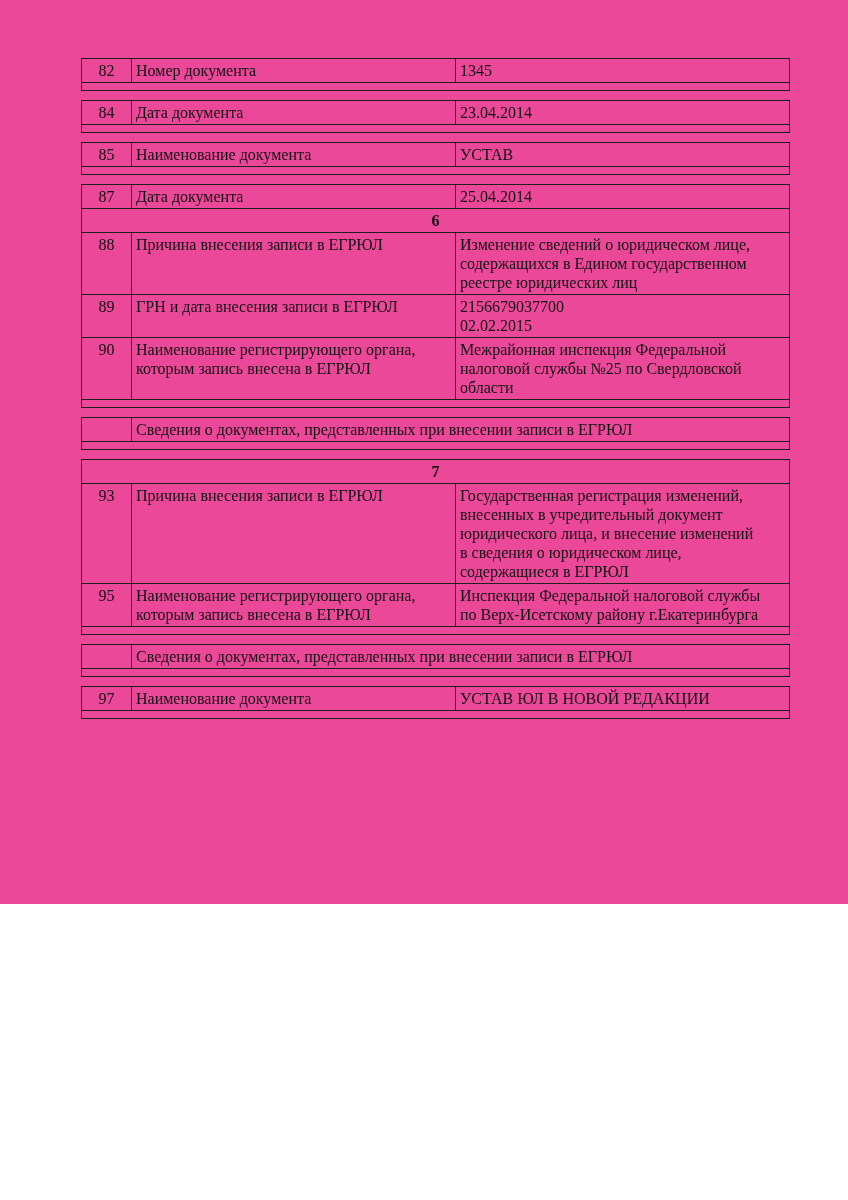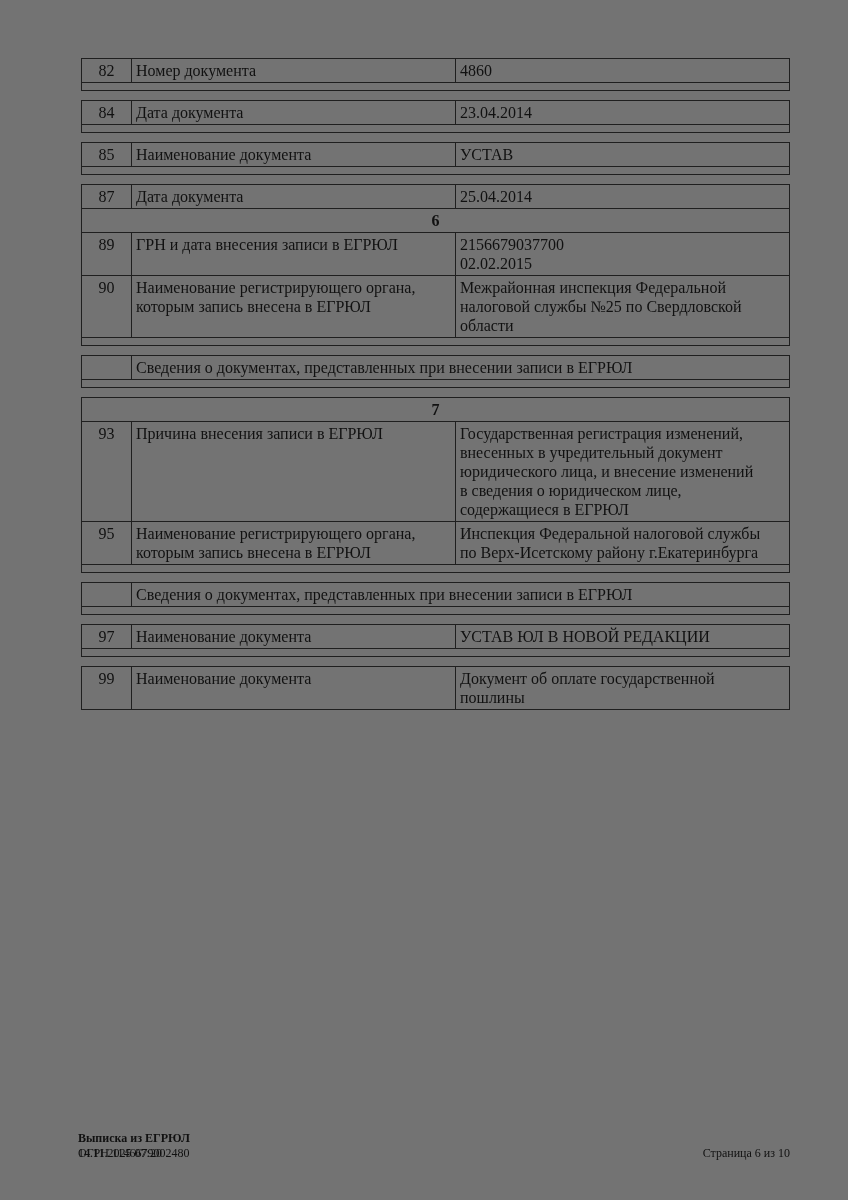--- a/index.html
+++ b/index.html
@@ -1,20 +1,20 @@
 <!DOCTYPE html>
 <html><head>
 <meta charset="utf-8">
 <style>
   html, body { margin: 0; padding: 0; background: #ffffff; }
   .page {
     position: relative;
     width: 848px;
-    height: 1200px;
-    background: #737373;
+    height: 904px;
+    background: #ec4899;
     font-family: "Liberation Serif", "DejaVu Serif", serif;
     color: #111111;
     overflow: hidden;
   }
   .doc-area {
     position: absolute;
     left: 81px;
     top: 58px;
     width: 708px;
   }
@@ -73,21 +73,21 @@
       <table class="block">
         <colgroup>
           <col style="width: 50px;">
           <col style="width: 324px;">
           <col style="width: 334px;">
         </colgroup>
         <tbody>
           <tr>
             <td class="num">82</td>
             <td class="name">Номер документа</td>
-            <td class="val">4860</td>
+            <td class="val">1345</td>
           </tr>
           <tr class="strip">
             <td colspan="3"></td>
           </tr>
         </tbody>
       </table>
       <table class="block">
         <colgroup>
           <col style="width: 50px;">
           <col style="width: 324px;">
@@ -128,20 +128,27 @@
           <col style="width: 334px;">
         </colgroup>
         <tbody>
           <tr>
             <td class="num">87</td>
             <td class="name">Дата документа</td>
             <td class="val">25.04.2014</td>
           </tr>
           <tr>
             <td class="section" colspan="3">6</td>
+          </tr>
+          <tr>
+            <td class="num">88</td>
+            <td class="name">Причина внесения записи в ЕГРЮЛ</td>
+            <td class="val">Изменение сведений о юридическом лице,
+содержащихся в Едином государственном
+реестре юридических лиц</td>
           </tr>
           <tr>
             <td class="num">89</td>
             <td class="name">ГРН и дата внесения записи в ЕГРЮЛ</td>
             <td class="val">2156679037700
 02.02.2015</td>
           </tr>
           <tr>
             <td class="num">90</td>
             <td class="name">Наименование регистрирующего органа,
@@ -225,35 +232,20 @@
           <col style="width: 334px;">
         </colgroup>
         <tbody>
           <tr>
             <td class="num">97</td>
             <td class="name">Наименование документа</td>
             <td class="val">УСТАВ ЮЛ В НОВОЙ РЕДАКЦИИ</td>
           </tr>
           <tr class="strip">
             <td colspan="3"></td>
-          </tr>
-        </tbody>
-      </table>
-      <table class="block">
-        <colgroup>
-          <col style="width: 50px;">
-          <col style="width: 324px;">
-          <col style="width: 334px;">
-        </colgroup>
-        <tbody>
-          <tr>
-            <td class="num">99</td>
-            <td class="name">Наименование документа</td>
-            <td class="val">Документ об оплате государственной
-пошлины</td>
           </tr>
         </tbody>
       </table>
     </div>
 
   <div class="footer">
     <div class="left">
       <div>Выписка из ЕГРЮЛ</div>
       <div class="dt">14.11.2025 07:20</div>
     </div>

